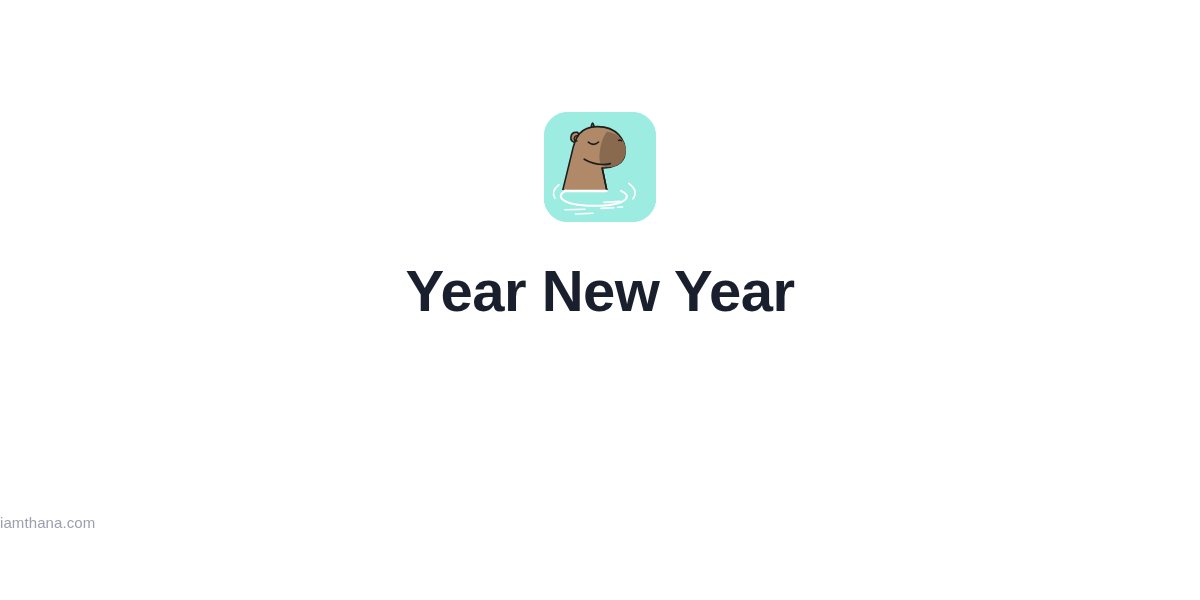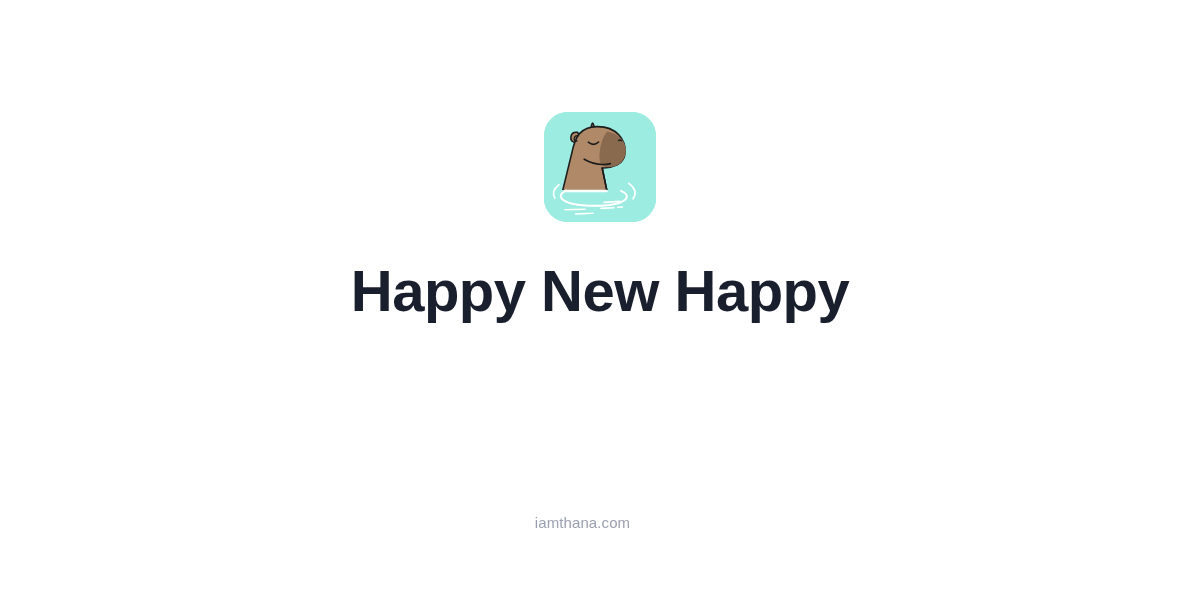--- a/index.html
+++ b/index.html
@@ -64,21 +64,21 @@
     color: #1a1f2e;
     white-space: nowrap;
   }
 
   
   .footer-wrap {
     position: absolute;
     left: 0;
     top: 512px;
     width: 1165px;
-    text-align: center;
+    text-align: left;
   }
   .footer-link {
     font-family: "Liberation Sans", sans-serif;
     font-size: 15px;
     line-height: 21px;
     font-weight: 400;
     color: #9aa0b0;
     text-decoration: none;
     letter-spacing: 0.1px;
   }
@@ -156,20 +156,20 @@
             <path d="M57.0 96.4 L70.0 95.8" stroke-width="1.6"></path>
             <path d="M73.5 95.2 L78.5 95.0" stroke-width="1.6"></path>
             <path d="M60.0 90.4 L76.0 89.4" stroke-width="1.6"></path>
           </g>
         </svg>
       </span>
     </div>
   </div>
 
   <div class="headline-wrap">
-    <h1 class="headline">Happy New Happy</h1>
+    <h1 class="headline">Year New Year</h1>
   </div>
 
   <div class="footer-wrap">
     <a class="footer-link" href="#">iamthana.com</a>
   </div>
 
 </div>
 
 </body></html>

